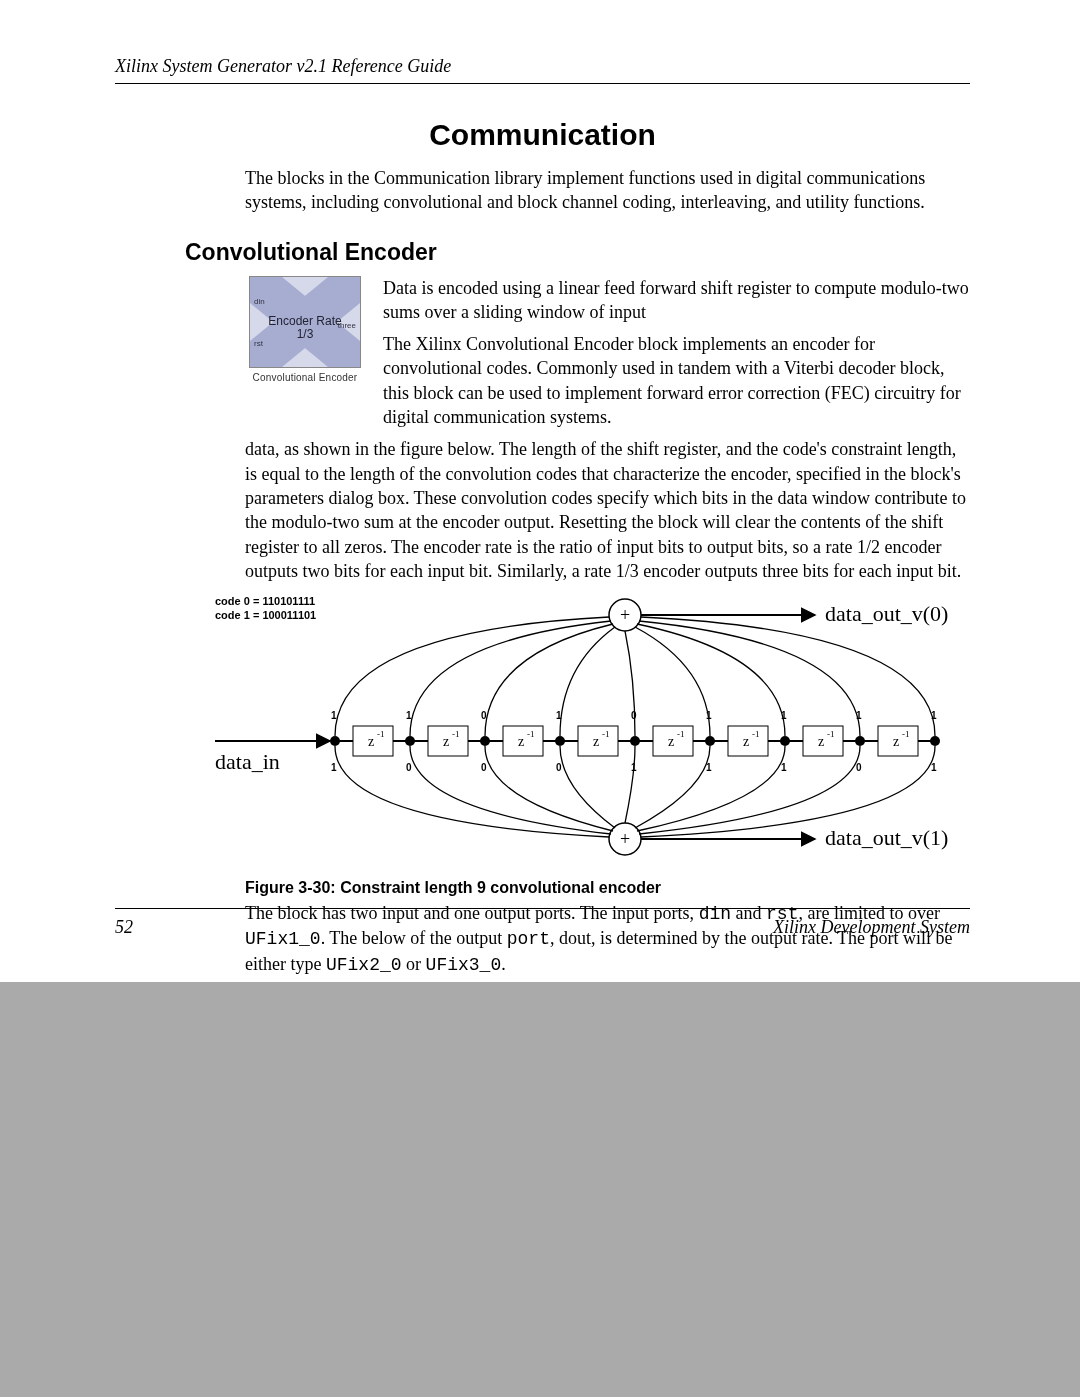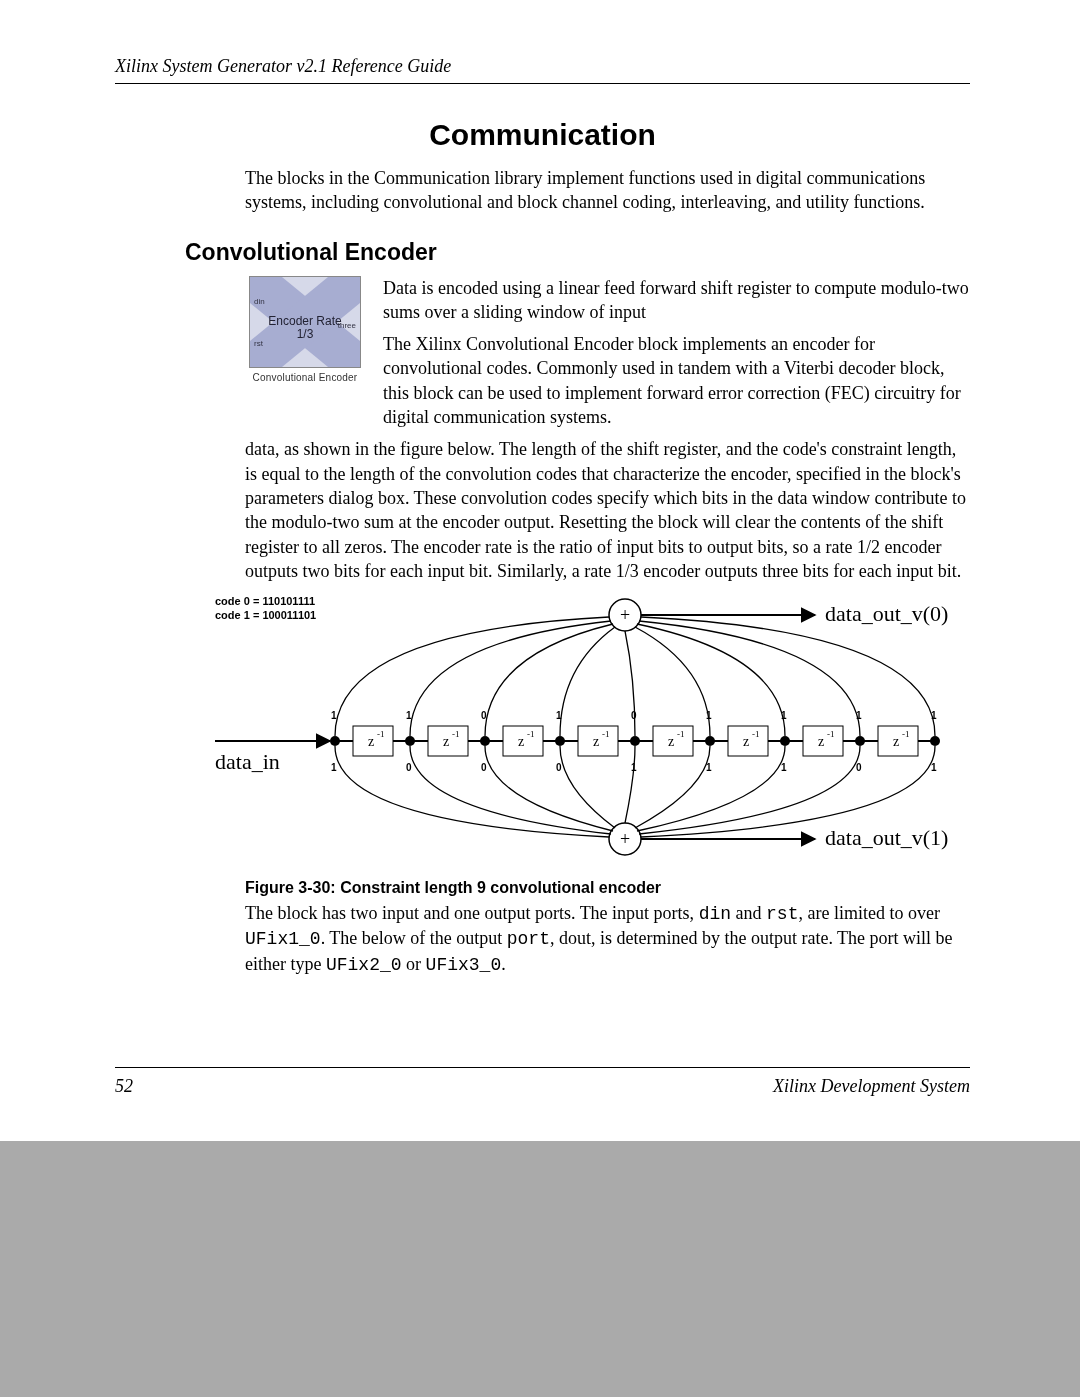--- a/index.html
+++ b/index.html
@@ -2,21 +2,21 @@
 <html><head>
 <meta charset="utf-8">
 <style>
   body {
     margin: 0;
     background: #aaa;
     font-family: "Book Antiqua", Palatino, Georgia, serif;
   }
   .page {
     width: 1080px;
-    height: 1141px;
+    height: 982px;
     margin: 0 auto;
     background: #fff;
     position: relative;
     box-sizing: border-box;
     padding: 56px 110px 50px 115px;
     color: #000;
   }
   .running-head {
     font-style: italic;
     font-size: 18px;

